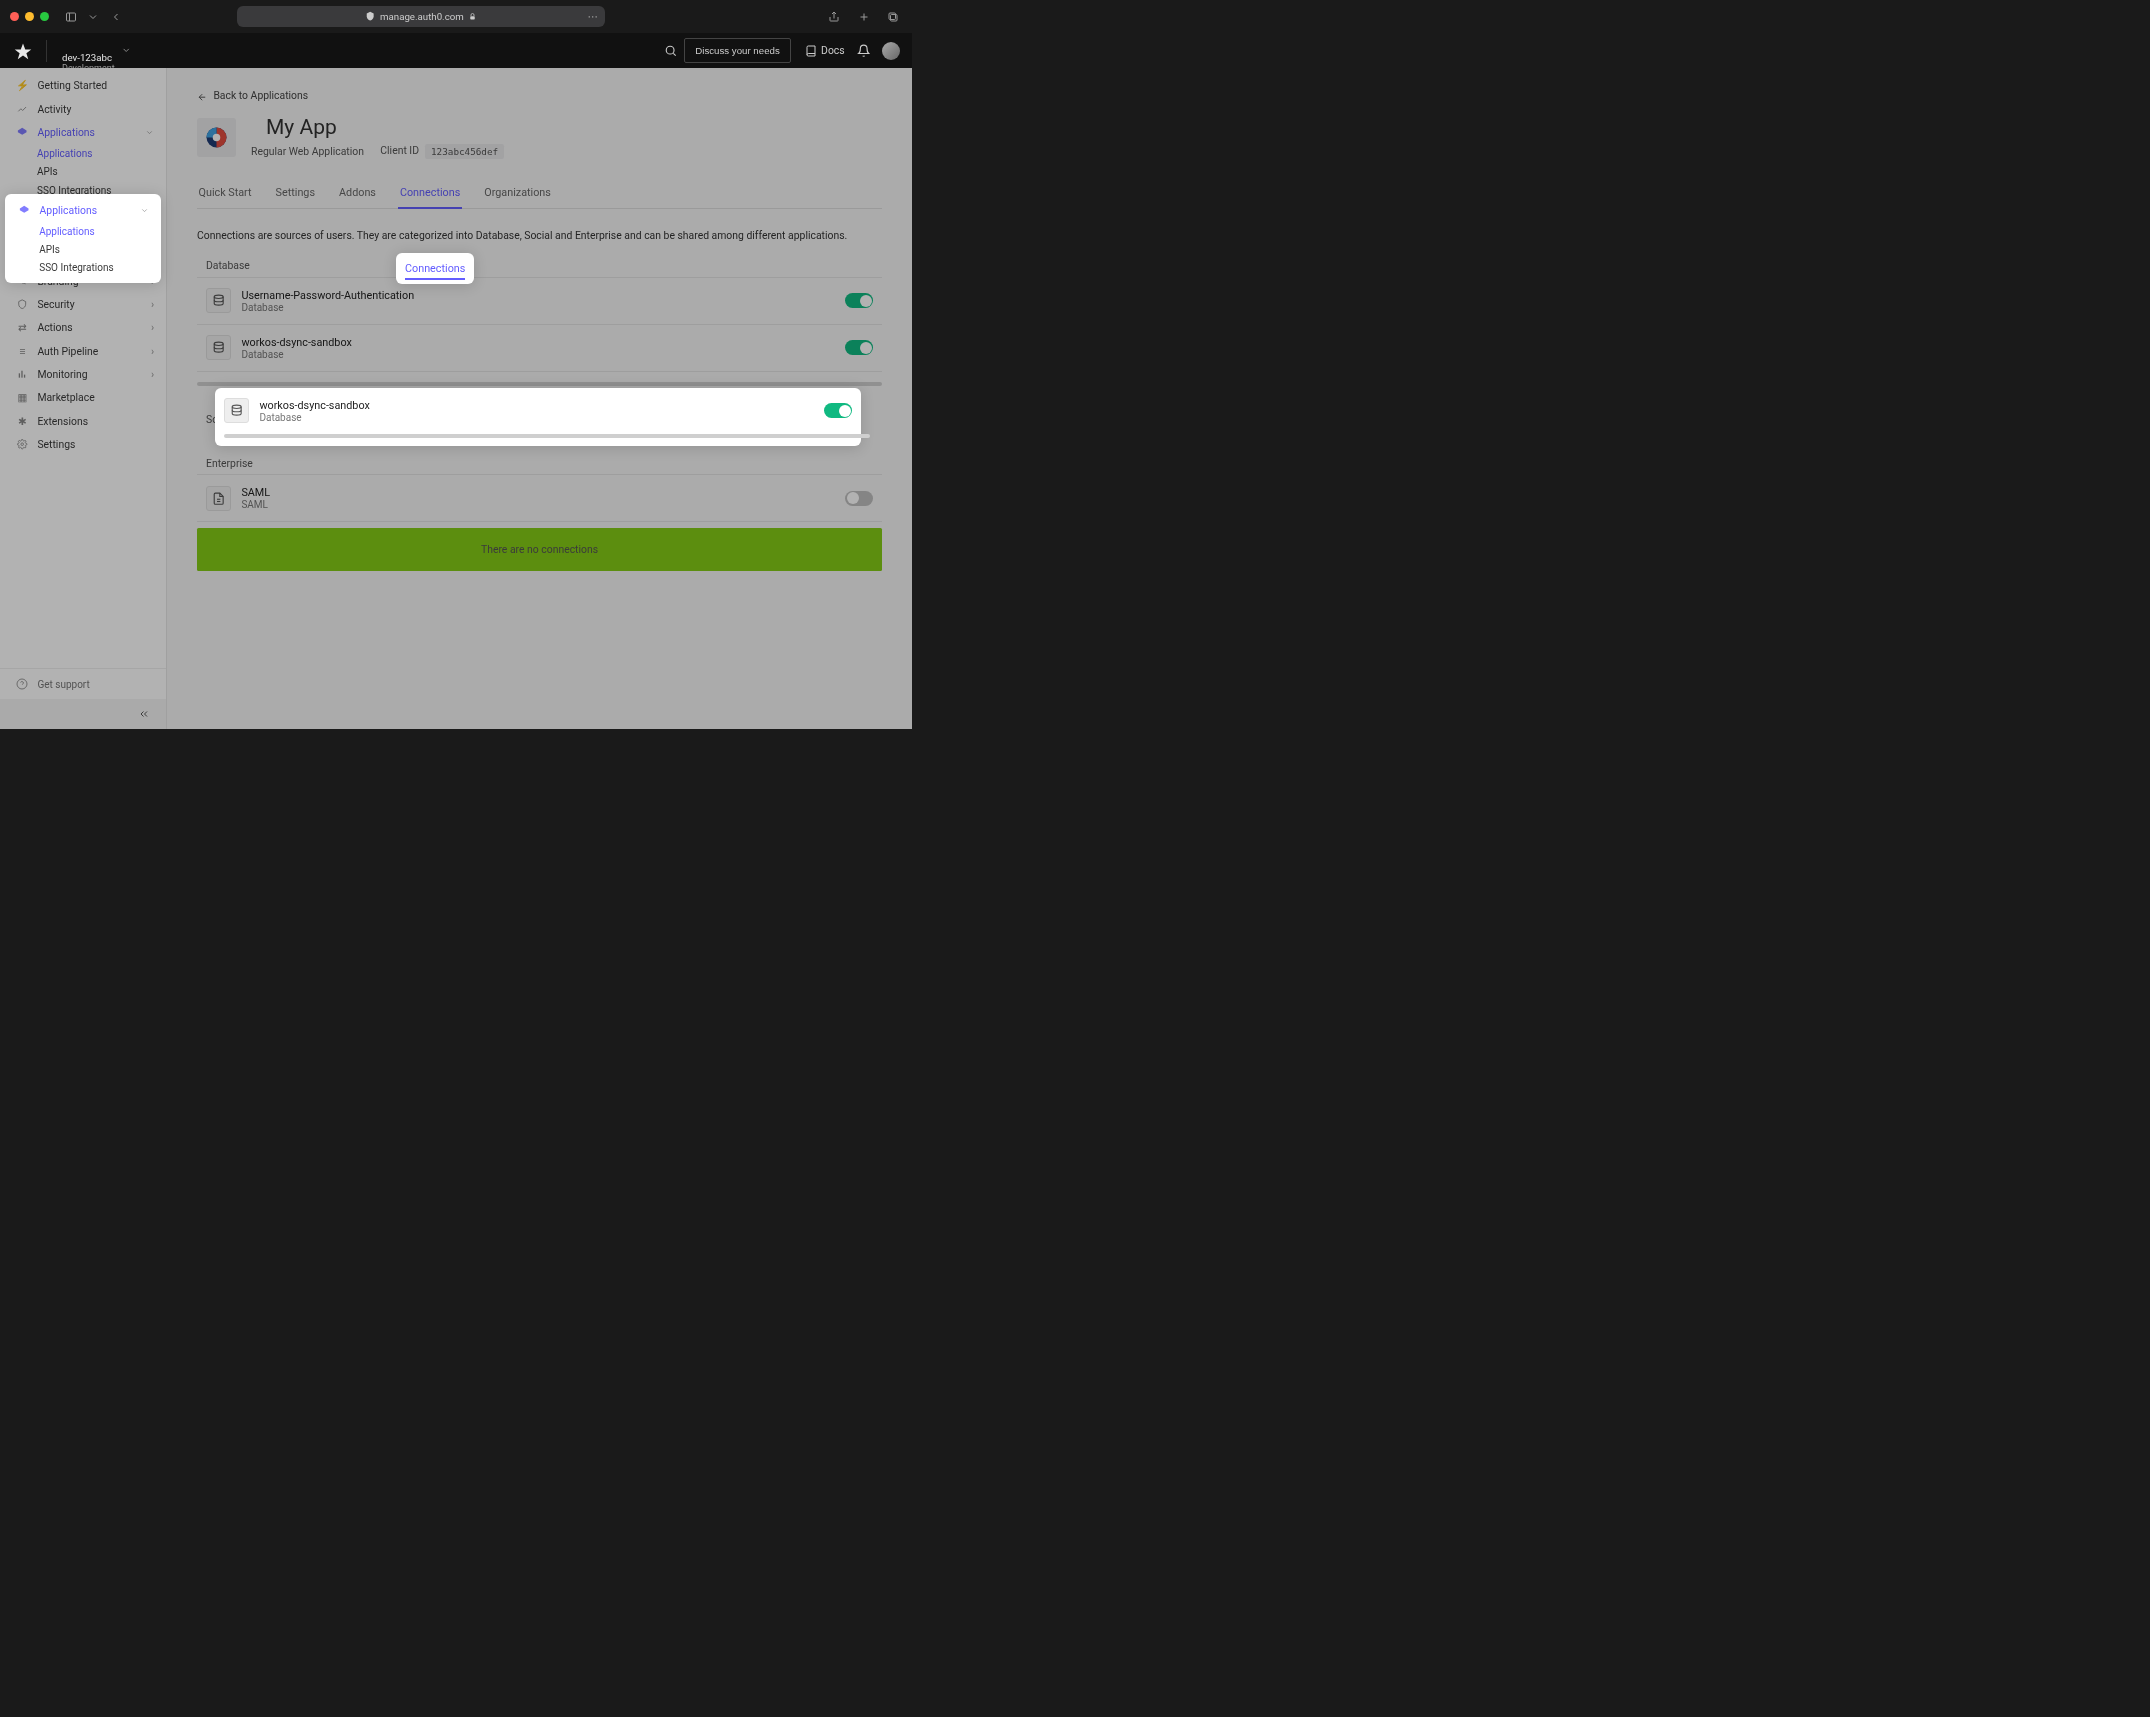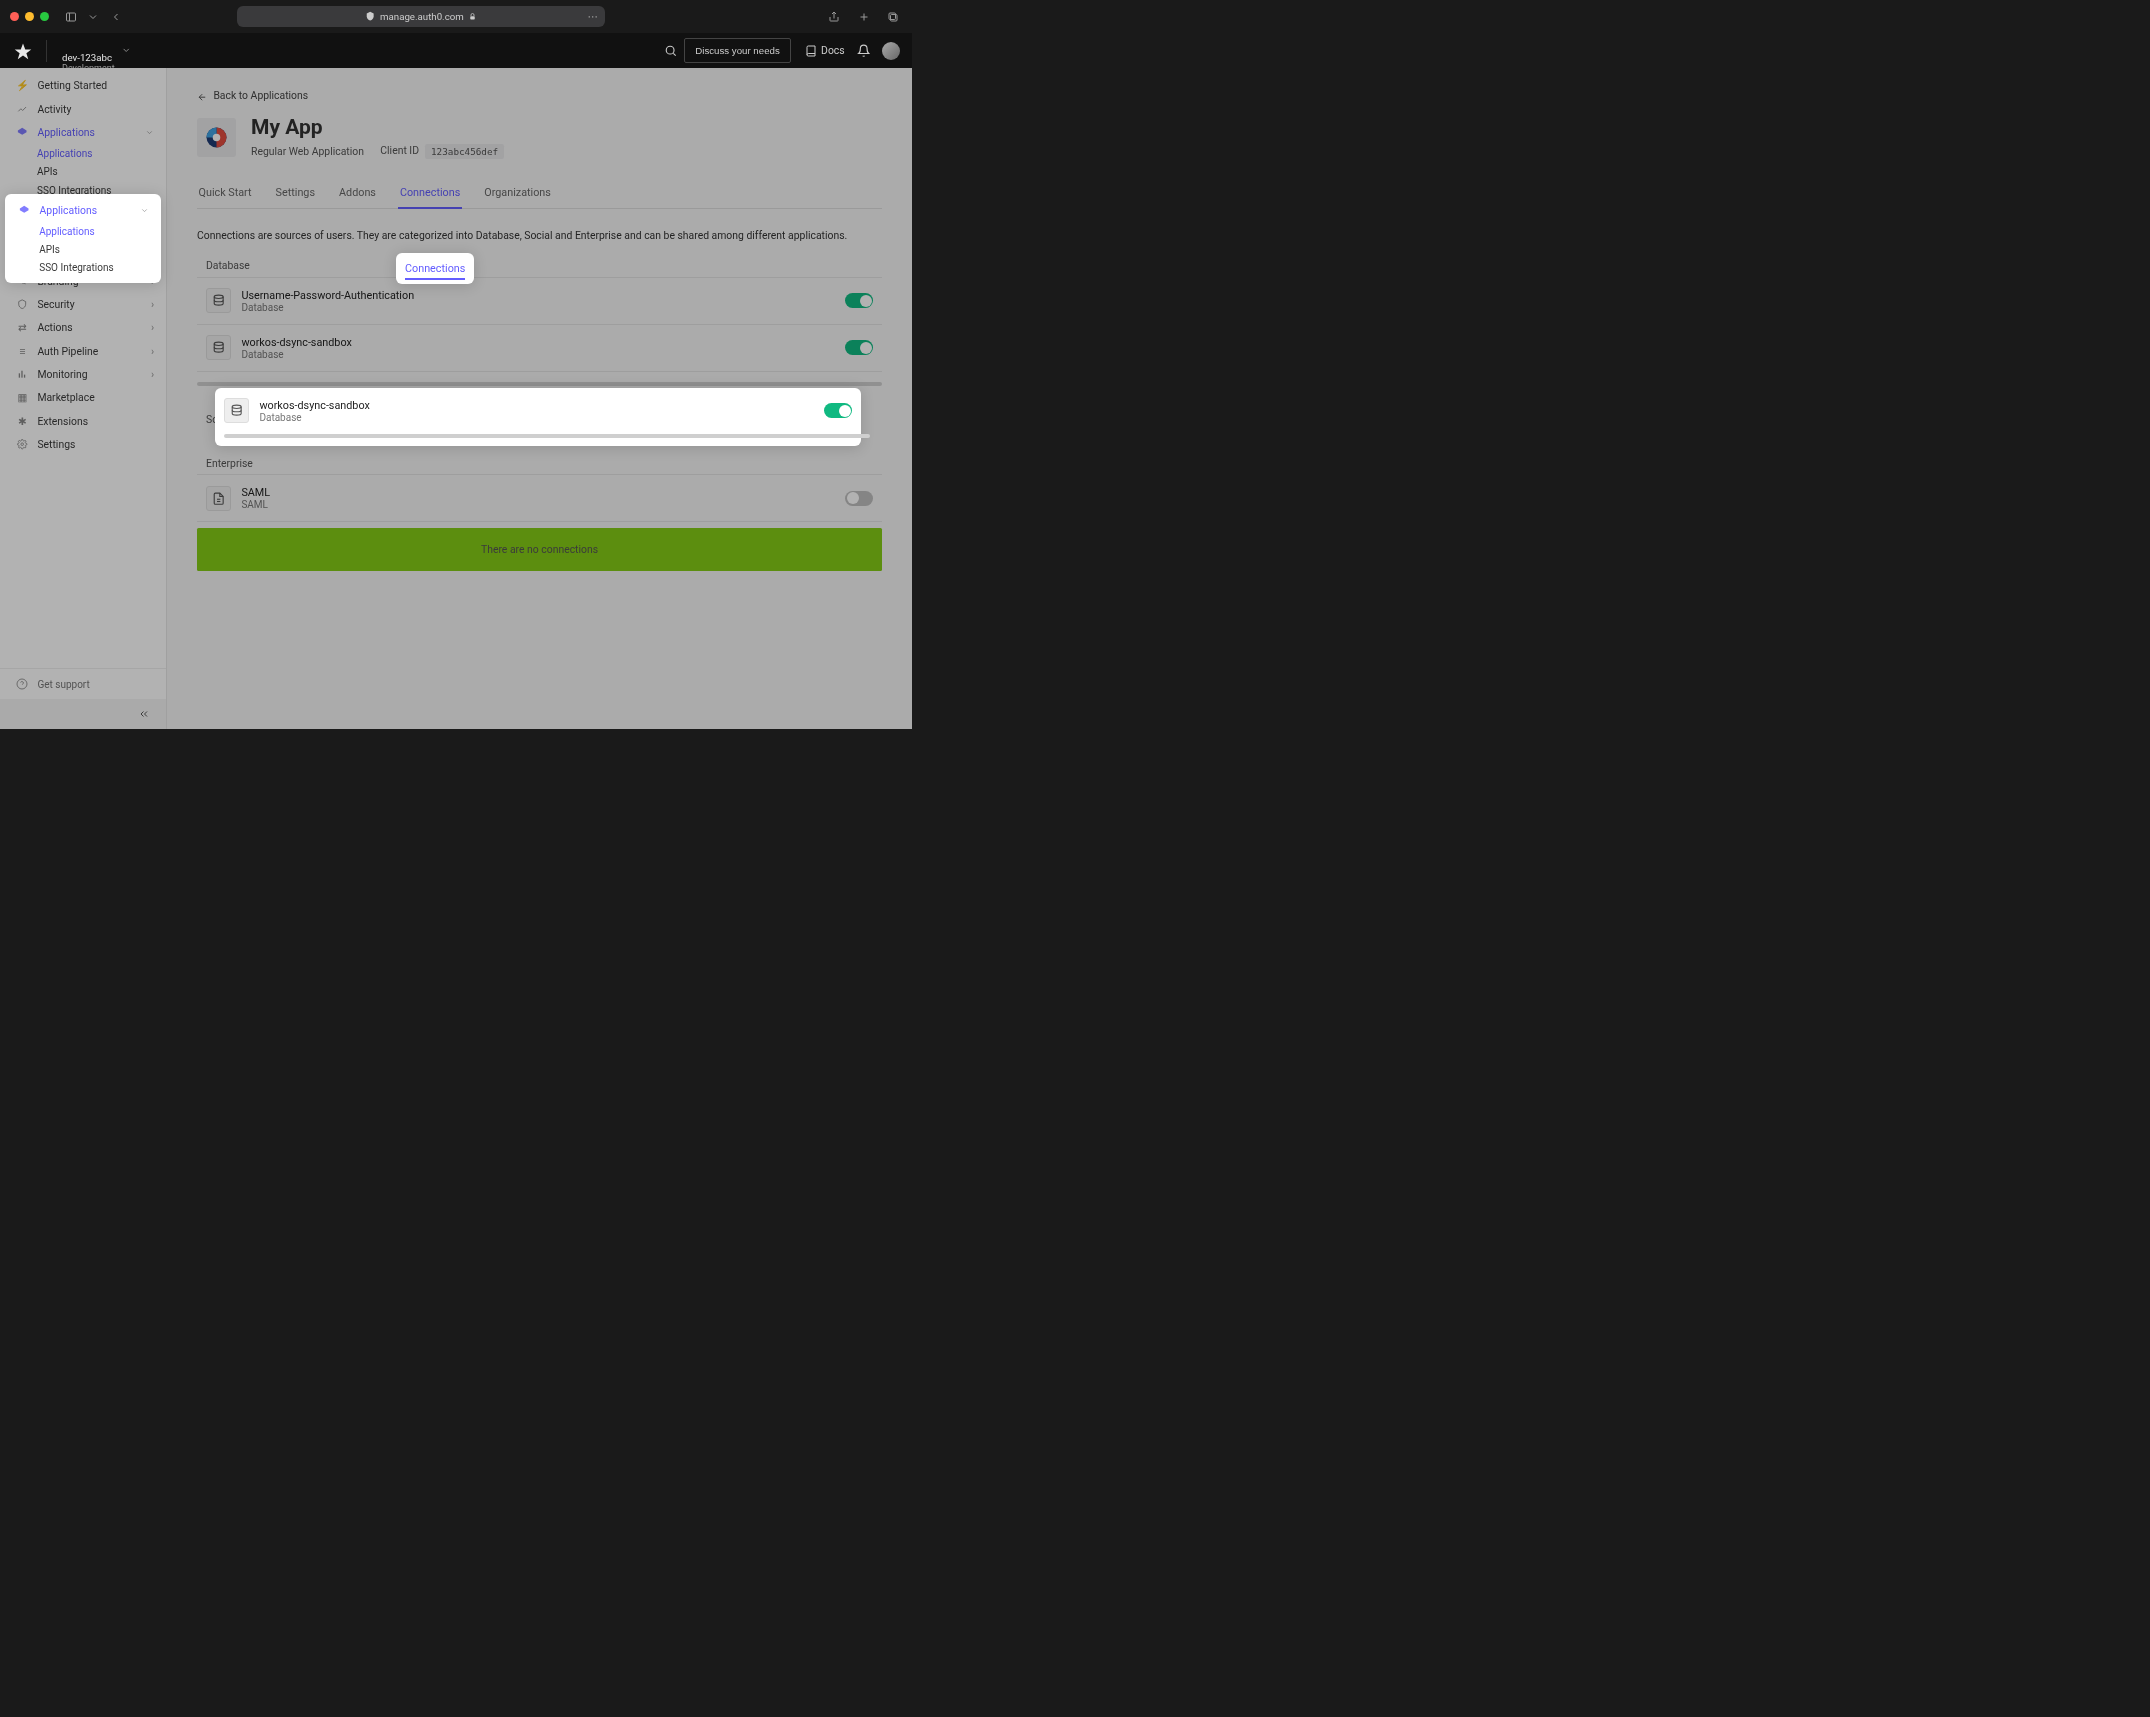--- a/index.html
+++ b/index.html
@@ -131,21 +131,21 @@
     display:flex; align-items:flex-end; gap:6px; color:#444; font-size:10.4px;
     margin-bottom: 13.4px; width:fit-content; cursor:pointer;
   }
   .app-head {
     display:flex; align-items:center; gap:15px; margin-bottom: 18px;
   }
   .app-icon {
     width:39px; height:39px; background:#e8e8ea; border-radius:3px;
     display:flex; align-items:center; justify-content:center;
   }
-  .app-title { font-size:21px; font-weight:700; margin-bottom:4.5px;}
+  .app-title { font-size:21px; font-weight:400; margin-bottom:4.5px;margin-left:15px;}
   .app-meta { display:flex; align-items:center; gap:16.4px; color:#555; font-size:10.4px;}
   .client-id-chip { background:#e8e8ea; padding:2.2px 6px; border-radius:2.2px; font-family:ui-monospace,monospace; font-size:9.3px; color:#555;}
 
   
   .tabs {
     display:flex; gap:21px; border-bottom:0.7px solid #ddd; margin-bottom: 19.3px;
   }
   .tab {
     padding: 9px 1.5px; color:#666; font-size:10.8px; cursor:pointer; position:relative;
   }

